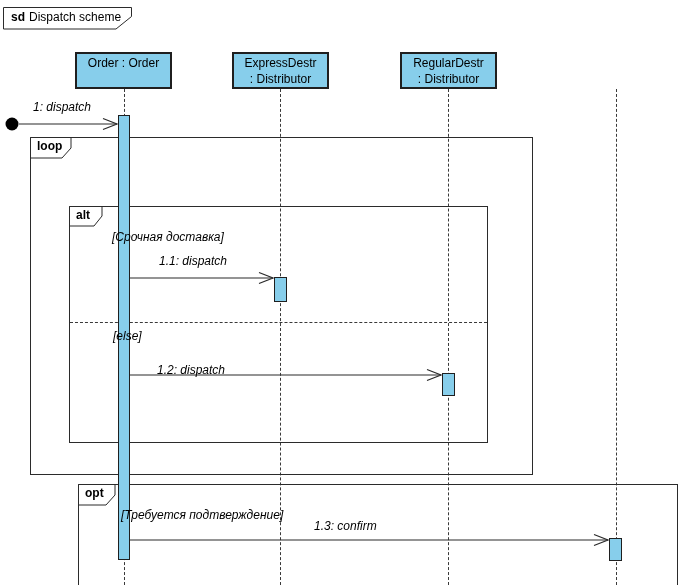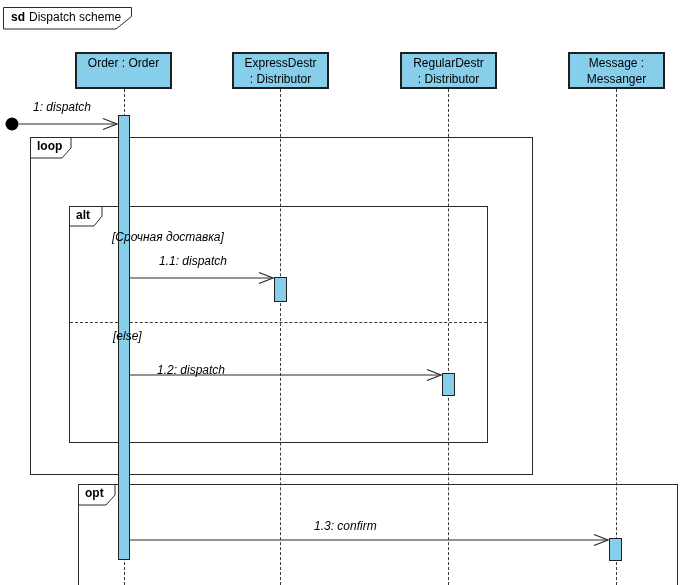--- a/index.html
+++ b/index.html
@@ -59,22 +59,20 @@
       <line x1="130" y1="540" x2="608" y2="540"></line>
       <polyline points="594,534.5 608,540 594,545.5"></polyline>
     </g>
   </svg>
 
   <div class="headbox" style="left:75px"><span>Order : Order</span></div>
   <div class="headbox" style="left:232px"><span>ExpressDestr
 : Distributor</span></div>
   <div class="headbox" style="left:400px"><span>RegularDestr
 : Distributor</span></div>
-  <div class="headbox" style="left:568px"><span>Message :
-Messanger</span></div>
 
   <div class="tab" style="left:3px; top:7px">
     <svg width="130" height="23" viewBox="0 0 130 23">
       <path d="M0.5,0.5 H128.5 V9.5 L113,22 H0.5 Z" fill="#ffffff" stroke="#2b2b2b"></path>
     </svg>
     <span class="sd-text">
       <b>sd</b><span>Dispatch scheme</span>
     </span>
   </div>
 
@@ -94,19 +92,20 @@
 
   <div class="tab" style="left:78px; top:484px">
     <svg width="38" height="22" viewBox="0 0 38 22">
       <path d="M0.5,0.5 H37 V11 L28,21 H0.5 Z" fill="#ffffff" stroke="#2b2b2b"></path>
     </svg>
     <span class="tab-text">opt</span>
   </div>
 
   <div class="label" style="left:112px; top:231px">[Срочная доставка]</div>
   <div class="label" style="left:113px; top:330px">[else]</div>
+  <div class="label" style="left:121px; top:509px">[Требуется подтверждение]</div>
 
   <div class="label" style="left:33px;  top:101px">1: dispatch</div>
   <div class="label" style="left:159px; top:255px">1.1: dispatch</div>
   <div class="label" style="left:157px; top:364px">1.2: dispatch</div>
   <div class="label" style="left:314px; top:520px">1.3: confirm</div>
 
 </div>
 
 </body></html>

